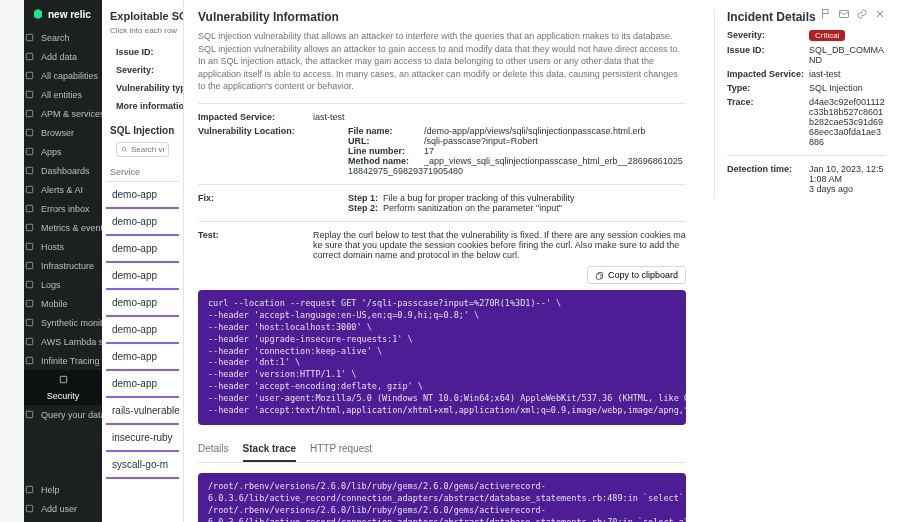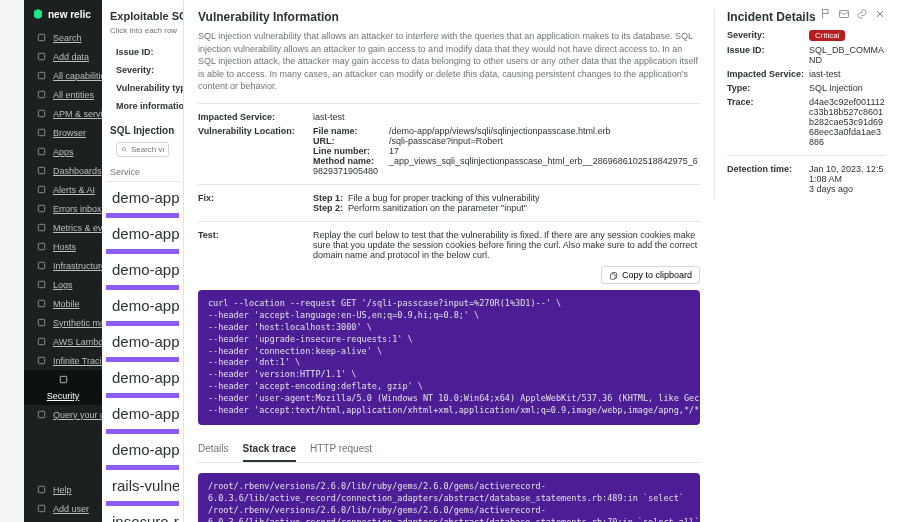--- a/index.html
+++ b/index.html
@@ -1,45 +1,45 @@
 <!DOCTYPE html>
 <html><head>
 <meta charset="utf-8">
 <style>
 * { margin: 0; padding: 0; box-sizing: border-box; font-family: -apple-system, BlinkMacSystemFont, "Segoe UI", sans-serif; }
 body { background: #f4f5f5; width: 900px; height: 522px; overflow: hidden; font-size: 10px; color: #2a3434; }
 .app { display: flex; height: 100%; }
 .sidebar { width: 78px; background: #1d2020; color: #b9bfbf; display: flex; flex-direction: column; padding: 4px 0; font-size: 9px; margin-left: 24px; }
 .logo { display: flex; align-items: center; gap: 4px; padding: 4px 8px 8px; color: #fff; font-weight: 600; font-size: 10px; }
 .logo svg { width: 12px; height: 12px; }
-.nav-item { display: flex; align-items: center; gap: 6px; padding: 4px 12px; cursor: pointer; color: #b9bfbf; white-space: nowrap; overflow: hidden; text-decoration: underline; }
+.nav-item { display: flex; align-items: center; gap: 6px; padding: 4px 0; cursor: pointer; color: #b9bfbf; white-space: nowrap; overflow: hidden; }
 .nav-item.active { background: #0d1111; color: #fff; flex-direction: column; }
 .nav-item svg, .nav-icon { width: 11px; height: 11px; flex-shrink: 0; }
 .nav-spacer { flex: 1; }
 .middle { width: 82px; background: #fff; border-right: 1px solid #e3e4e4; padding: 8px 4px; overflow: hidden; }
 .mid-title { font-size: 11px; font-weight: 600; padding: 2px 4px; white-space: nowrap; }
 .mid-sub { font-size: 8px; color: #6b7575; padding: 2px 4px 8px; white-space: nowrap; text-align: right; }
 .mid-label { font-size: 9px; font-weight: 600; padding: 4px 4px 4px 10px; white-space: nowrap; }
 .section-head { font-size: 10px; font-weight: 600; padding: 10px 4px 6px; white-space: nowrap; }
 .search-box { border: 1px solid #d5d6d6; border-radius: 3px; padding: 2px 4px; margin: 0 10px 6px; display: flex; align-items: center; gap: 3px; }
 .search-box svg { width: 9px; height: 9px; }
 .search-box input { border: none; outline: none; font-size: 8px; width: 100%; }
 .col-head { font-size: 9px; color: #6b7575; padding: 4px; border-bottom: 1px solid #e3e4e4; }
-.list-row { font-size: 15px; padding: 7px 6px; border-bottom: 5px solid #8b5cf6; color: #2a3434; cursor: pointer; white-space: nowrap; overflow: hidden; }
-.detail { flex: 1; background: #fff; padding: 10px 14px; overflow: auto; display: flex; gap: 14px; position: relative; }
+.list-row { font-size: 10px; padding: 7px 6px; border-bottom: 2px solid #8b5cf6; color: #2a3434; cursor: pointer; white-space: nowrap; overflow: hidden; }
+.detail { flex: 1; background: #fff; padding: 10px 14px; overflow: auto; display: flex; gap: 28px; position: relative; }
 .main-col { flex: 1; min-width: 0; }
 .right-col { width: 172px; border-left: 1px solid #e3e4e4; padding-left: 12px; height: fit-content; }
 .titlebar { position: absolute; top: 8px; right: 14px; display: flex; gap: 6px; }
 .titlebar svg { width: 12px; height: 12px; cursor: pointer; color: #6b7575; }
 .section-title { font-size: 12px; font-weight: 600; margin-bottom: 6px; }
 .desc { font-size: 9px; color: #6b7575; line-height: 1.4; margin-bottom: 10px; }
 .kv { display: flex; font-size: 9px; margin-bottom: 4px; }
 .kv .k { width: 115px; font-weight: 600; flex-shrink: 0; }
 .kv .v { color: #2a3434; word-break: break-all; }
-.kv .v .sub { display: block; }
+.kv .v .sub { display: block; margin-left: 35px; }
 .kv .v .sub .sk { display: inline-block; width: 76px; }
 .kv-narrow .k { width: 82px; }
 .badge { background: #b91c1c; color: #fff; border-radius: 3px; padding: 1px 6px; font-size: 8px; display: inline-block; }
 .copy-wrap { display: flex; justify-content: flex-end; margin: 6px 0; }
 .copy-btn { border: 1px solid #d5d6d6; background: #fff; border-radius: 3px; padding: 3px 7px; font-size: 9px; display: flex; align-items: flex-end; gap: 4px; cursor: pointer; }
 .copy-btn svg { width: 9px; height: 9px; }
 .code { background: #4c1d95; color: #e3e4e4; border-radius: 4px; padding: 8px 10px; font-family: Menlo, Consolas, monospace; font-size: 8.5px; line-height: 1.4; white-space: pre; overflow-x: auto; }
 .tabs { display: flex; gap: 14px; border-bottom: 1px solid #e3e4e4; margin: 12px 0 0; }
 .tab { font-size: 10px; padding: 6px 0; cursor: pointer; color: #6b7575; }
 .tab.active { color: #2a3434; font-weight: 600; border-bottom: 2px solid #2a3434; }

